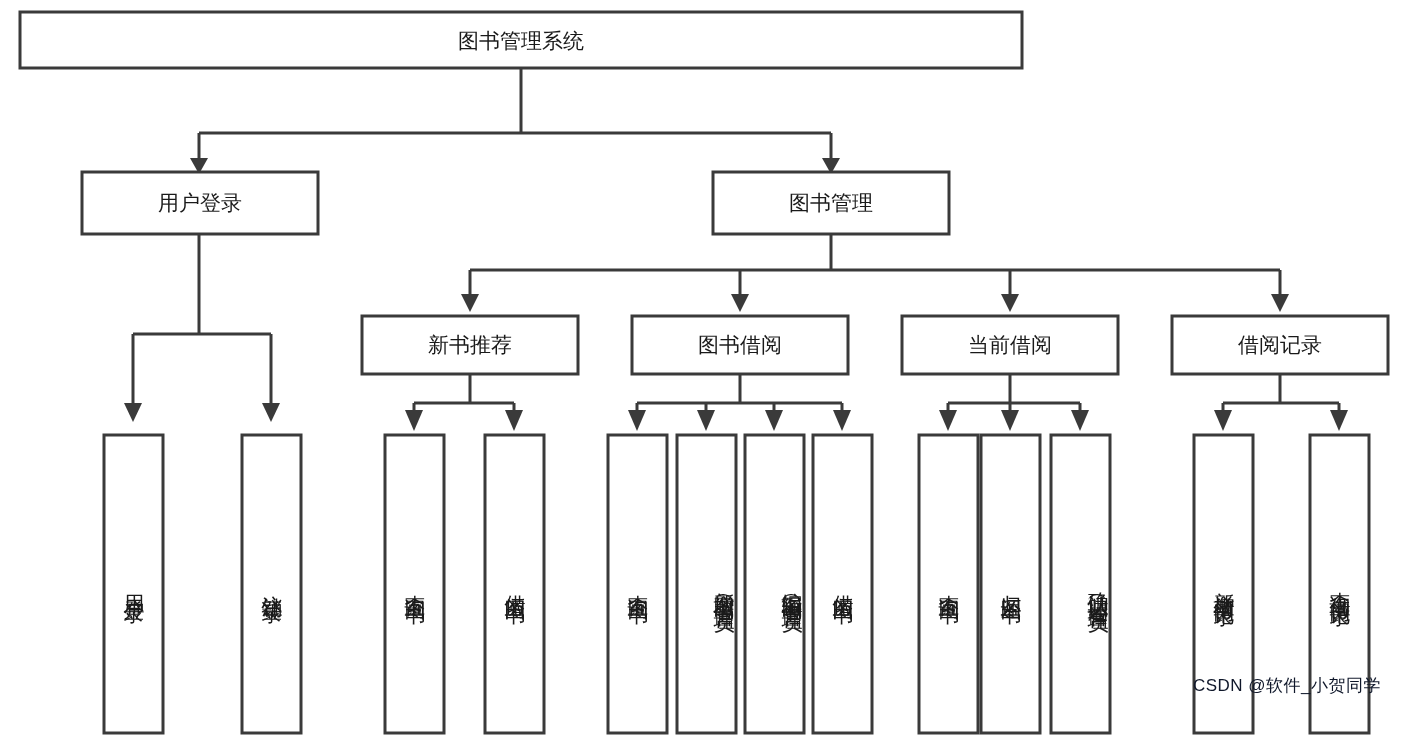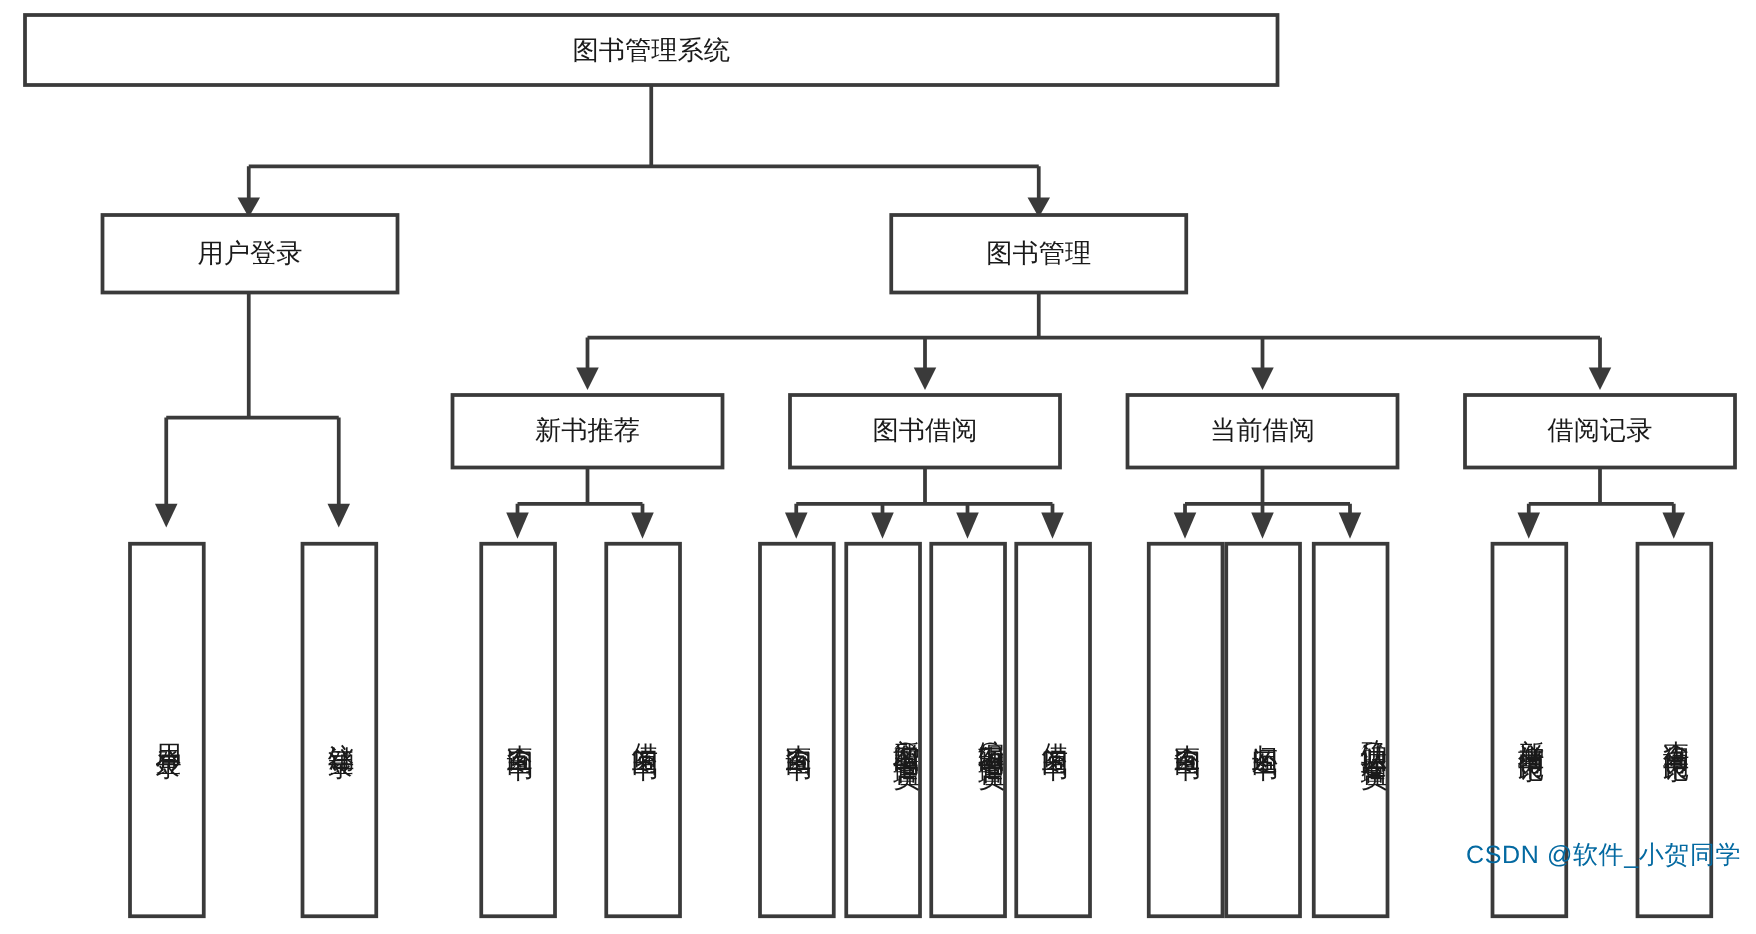--- a/index.html
+++ b/index.html
@@ -58,25 +58,25 @@
     font-size: 21px;
     line-height: 1.18;
     color: #1a1a1a;
     letter-spacing: 3px;
     white-space: nowrap;
     text-align: center;
     pointer-events: none;
   }
   .watermark {
     position: absolute;
-    right: 12px;
+    right: 24px;
     bottom: 6px;
     font-family: "Liberation Sans", "DejaVu Sans", sans-serif;
-    font-size: 20px;
-    color: #0369a1;
+    font-size: 17px;
+    color: #0f172a;
     letter-spacing: 0.5px;
     user-select: none;
   }
 </style>
 </head>
 <body>
 
 <div id="diagram-root">
 
   <svg class="diagram-canvas" viewBox="0 0 1405 747">

